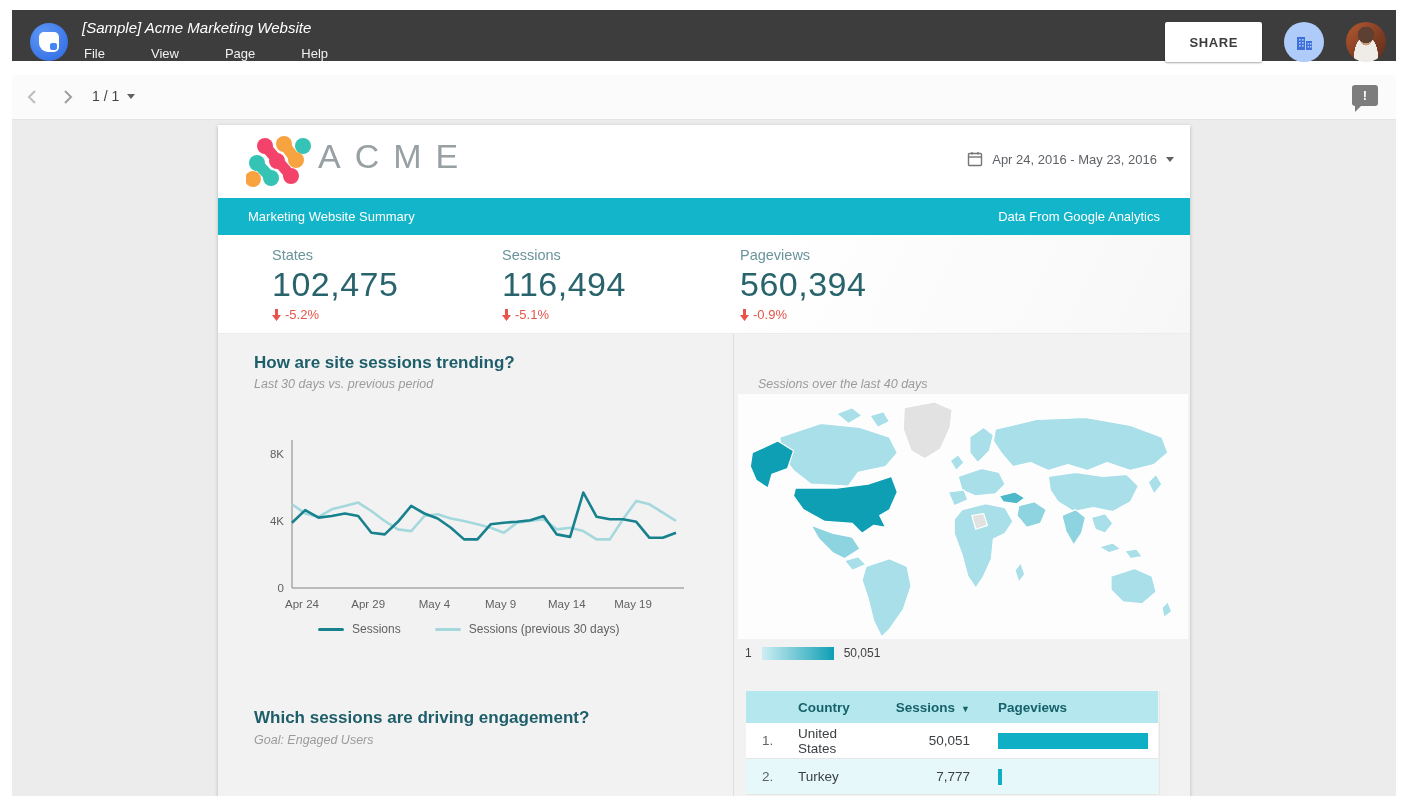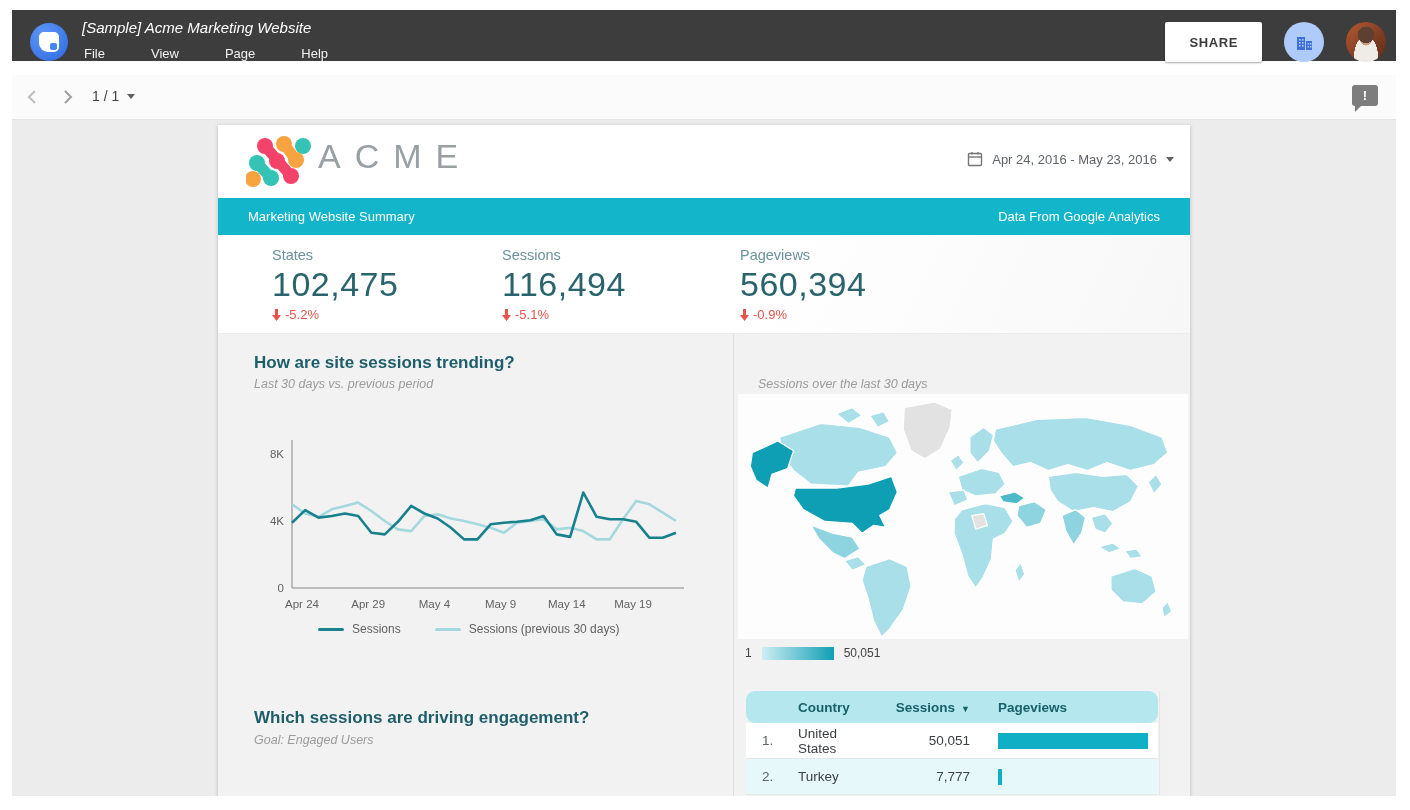--- a/index.html
+++ b/index.html
@@ -75,21 +75,21 @@
   .legend-row { position:absolute; left:100px; top:500px; display:flex; gap:34px; align-items:center; }
   .legend-item { display:flex; align-items:center; gap:8px; font-size:12px; color:#616161; }
   .legend-swatch { width:26px; height:3px; border-radius:2px; }
 
   .map-panel { position:absolute; left:520px; top:60px; width:450px; height:245px; background:#fdfdfd; }
   .map-legend { position:absolute; left:12px; top:312px; display:flex; align-items:center; gap:10px;
                 font-size:12px; color:#424242; }
   .map-gradient { width:72px; height:13px; background:linear-gradient(to right,#cdeef3,#0f9fb4); }
 
   .geo-table { position:absolute; left:528px; top:357px; width:412px; font-size:13.5px; color:#3c4043; }
-  .gt-header { display:flex; align-items:center; height:32px; background:#b5e8ee; color:#17616b; font-weight:bold;border-radius:9px; }
+  .gt-header { display:flex; align-items:center; height:32px; background:#b5e8ee; color:#17616b; font-weight:bold; }
   .gt-row { display:flex; align-items:center; height:36px; background:#ffffff; border-bottom:1px solid #e6e6e6; }
   .gt-row:nth-child(odd) { background:#e6f8fa; }
   .col-rank { width:52px; padding-left:16px; color:#5f6368; }
   .col-country { flex:1; }
   .col-sessions { width:118px; text-align:right; padding-right:10px; }
   .col-bar { width:178px; padding-left:18px; }
   .pv-bar { height:16px; background:#0fb0c6; }
   .sort-caret { font-size:9px; margin-left:6px; color:#17616b; }
   .table-scrollbar { position:absolute; left:941px; top:357px; width:9px; height:104px; background:#f1f1f1;
                      border-left:1px solid #e6e6e6; }
@@ -246,21 +246,21 @@
             </div>
             <div class="legend-item">
               <span class="legend-swatch" style="background:#a5d8dd"></span>
               <span>Sessions (previous 30 days)</span>
             </div>
           </div>
 
         <div class="section-title" style="left:36px; top:374px">Which sessions are driving engagement?</div>
         <div class="section-sub" style="left:36px; top:399px">Goal: Engaged Users</div>
 
-        <div class="section-sub" style="left:540px; top:43px">Sessions over the last 30 days</div>
+        <div class="section-sub" style="left:540px; top:43px">Sessions over the last 40 days</div>
 
         <div class="map-panel">
           <svg width="450" height="245" viewBox="0 0 450 250">
             <g stroke="#ffffff" stroke-width="1.2" stroke-linejoin="round">
               <path d="M165,14 L196,8 L214,16 L212,34 L202,56 L186,66 L172,58 L164,36 Z" fill="#e2e2e2"></path>
               <path d="M38,44 L80,30 L120,34 L150,44 L158,60 L146,74 L118,80 L108,94 L70,92 L52,78 L40,62 Z" fill="#a9dfe9"></path>
               <path d="M96,20 L112,14 L122,22 L108,30 Z" fill="#a9dfe9"></path>
               <path d="M130,22 L144,18 L150,28 L138,34 Z" fill="#a9dfe9"></path>
               <path d="M10,60 L36,48 L52,58 L46,76 L30,82 L26,96 L14,88 L8,74 Z" fill="#0f9fb4"></path>
               <path d="M54,96 L96,96 L128,92 L152,84 L158,100 L150,118 L140,124 L146,136 L134,134 L122,142 L112,132 L84,130 L62,118 L52,104 Z" fill="#0f9fb4"></path>

